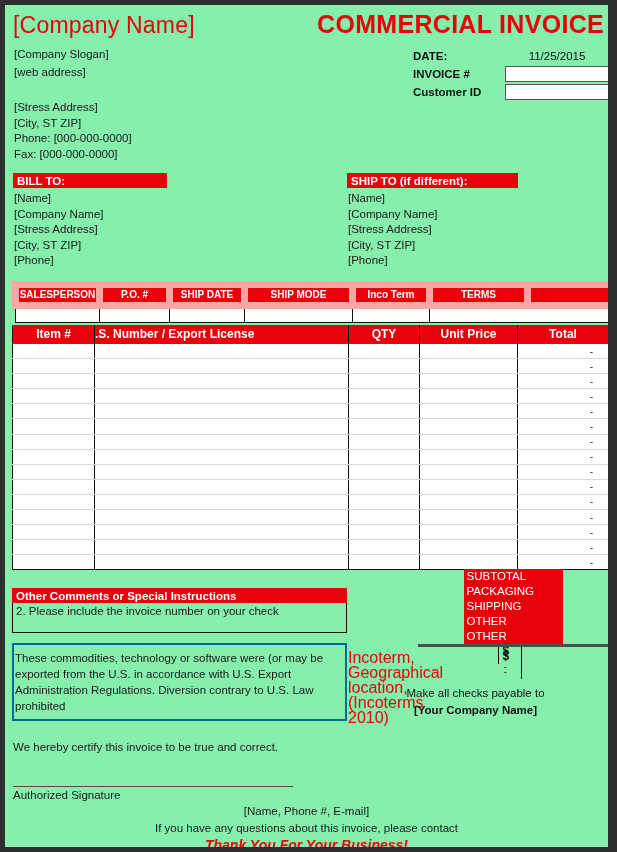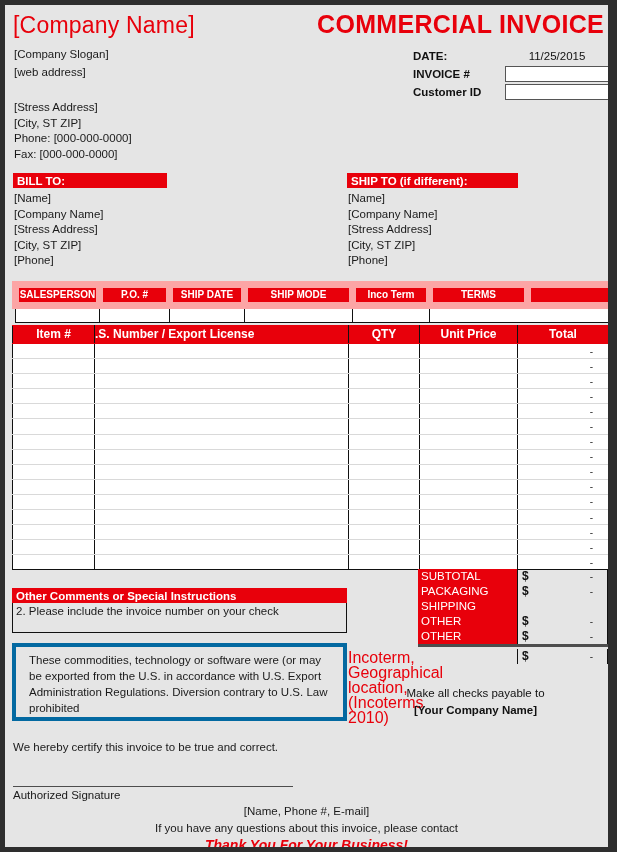--- a/index.html
+++ b/index.html
@@ -8,21 +8,21 @@
     position:relative;
     width:617px;height:852px;
     background:#ffffff;
     box-sizing:border-box;
     border-top:5px solid #2e2e2e;
     border-left:5px solid #2e2e2e;
     border-right:9px solid #2e2e2e;
     border-bottom:5px solid #2e2e2e;
     overflow:hidden;
   }
-  .inner{position:relative;width:603px;height:842px;background:#e5e5e5;}
+  .inner{position:relative;width:603px;height:842px;background:#86efac;}
 
   
   .company-name{
     position:absolute;left:8px;top:7px;
     font-size:23px;color:#e8000b;letter-spacing:.2px;
     white-space:nowrap;
   }
   .slogan{position:absolute;left:9px;top:43px;font-size:11.5px;color:#1a1a1a;}
   .weba{position:absolute;left:9px;top:61px;font-size:11.5px;color:#1a1a1a;}
   .addr{position:absolute;left:9px;top:95px;font-size:11.5px;color:#1a1a1a;line-height:15.5px;}
@@ -79,21 +79,21 @@
   .it-table td{
     height:14.1px;padding:0;background:#fff;
     border-left:1px solid #111;border-right:1px solid #111;
     border-top:1px solid #d9d9d9;border-bottom:1px solid #d9d9d9;
   }
   .it-table td.tot{text-align:right;padding-right:15px;font-size:10px;color:#333;}
   .it-table tr:last-child td{border-bottom:1px solid #111;}
 
   
   .tot-block{position:absolute;left:413px;top:564px;width:190px;}
-  .tot-row{display:flex;height:15px;align-items:center;}
+  .tot-row{display:flex;height:15px;align-items:center;flex-direction:column;}
   .tot-name{
     width:99px;background:#e8000b;color:#fff;font-size:11.5px;
     height:15px;line-height:15px;padding-left:3px;box-sizing:border-box;
   }
   .tot-cur{
     width:31px;border-left:1px solid #111;border-right:0;
     height:15px;line-height:15px;font-size:12px;font-weight:bold;
     color:#111;padding-left:4px;box-sizing:border-box;
   }
   .tot-val{
@@ -123,22 +123,22 @@
     background:#e8000b;color:#fff;font-size:11.5px;font-weight:bold;
     padding:1px 0 0 4px;box-sizing:border-box;line-height:14px;
   }
   .cmt-body{
     position:absolute;left:7px;top:598px;width:335px;height:30px;
     border:1px solid #111;border-top:none;box-sizing:border-box;
     font-size:11.5px;color:#1a1a1a;padding:1px 0 0 3px;line-height:14.5px;
   }
   .legal{
     position:absolute;left:7px;top:638px;width:335px;height:78px;
-    border:4px solid #0369a1;box-sizing:border-box;
-    font-size:11.5px;color:#1a1a1a;padding:5px 6px 0 13px;line-height:16px;
+    border:2px solid #0369a1;box-sizing:border-box;
+    font-size:11.5px;color:#1a1a1a;padding:5px 6px 0 1px;line-height:16px;
   }
 
   
   .certify{position:absolute;left:8px;top:736px;font-size:11.5px;color:#1a1a1a;}
   .sigline{position:absolute;left:8px;top:781px;width:280px;height:0;border-top:1px solid #4d4d4d;}
   .siglabel{position:absolute;left:8px;top:784px;font-size:11.5px;color:#1a1a1a;}
   .contact{
     position:absolute;left:0;top:798px;width:603px;text-align:center;
     font-size:11.5px;color:#1a1a1a;line-height:17px;
   }

